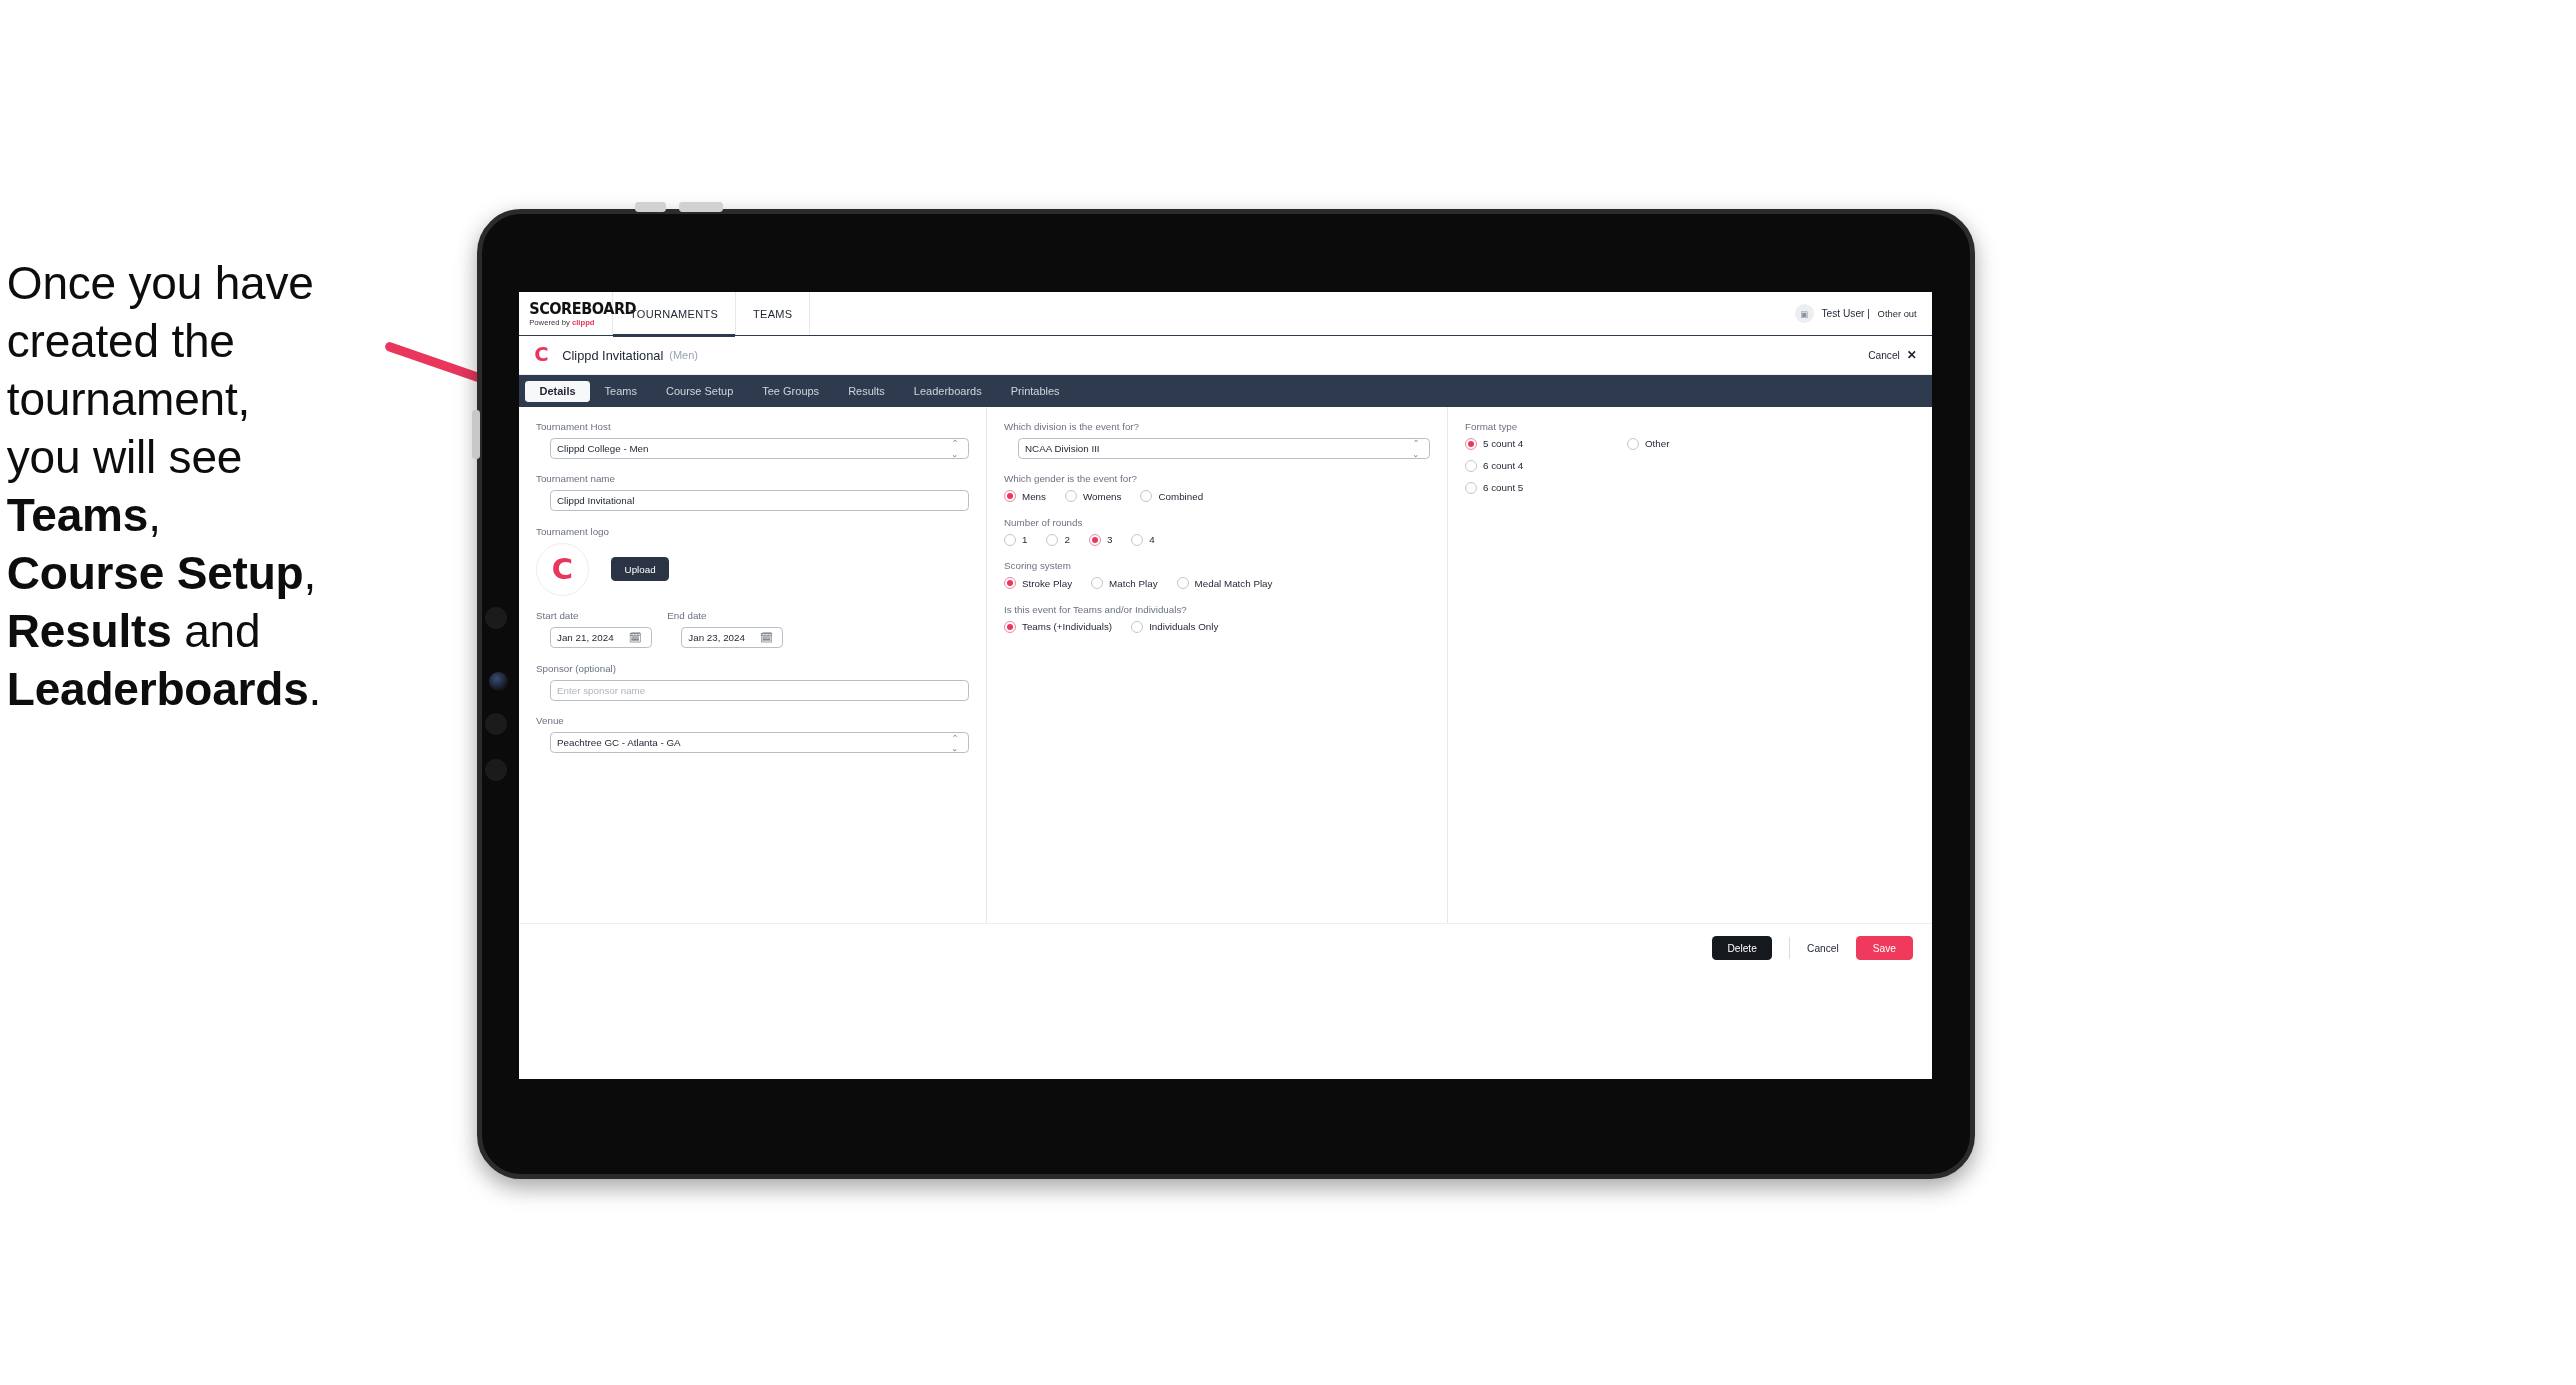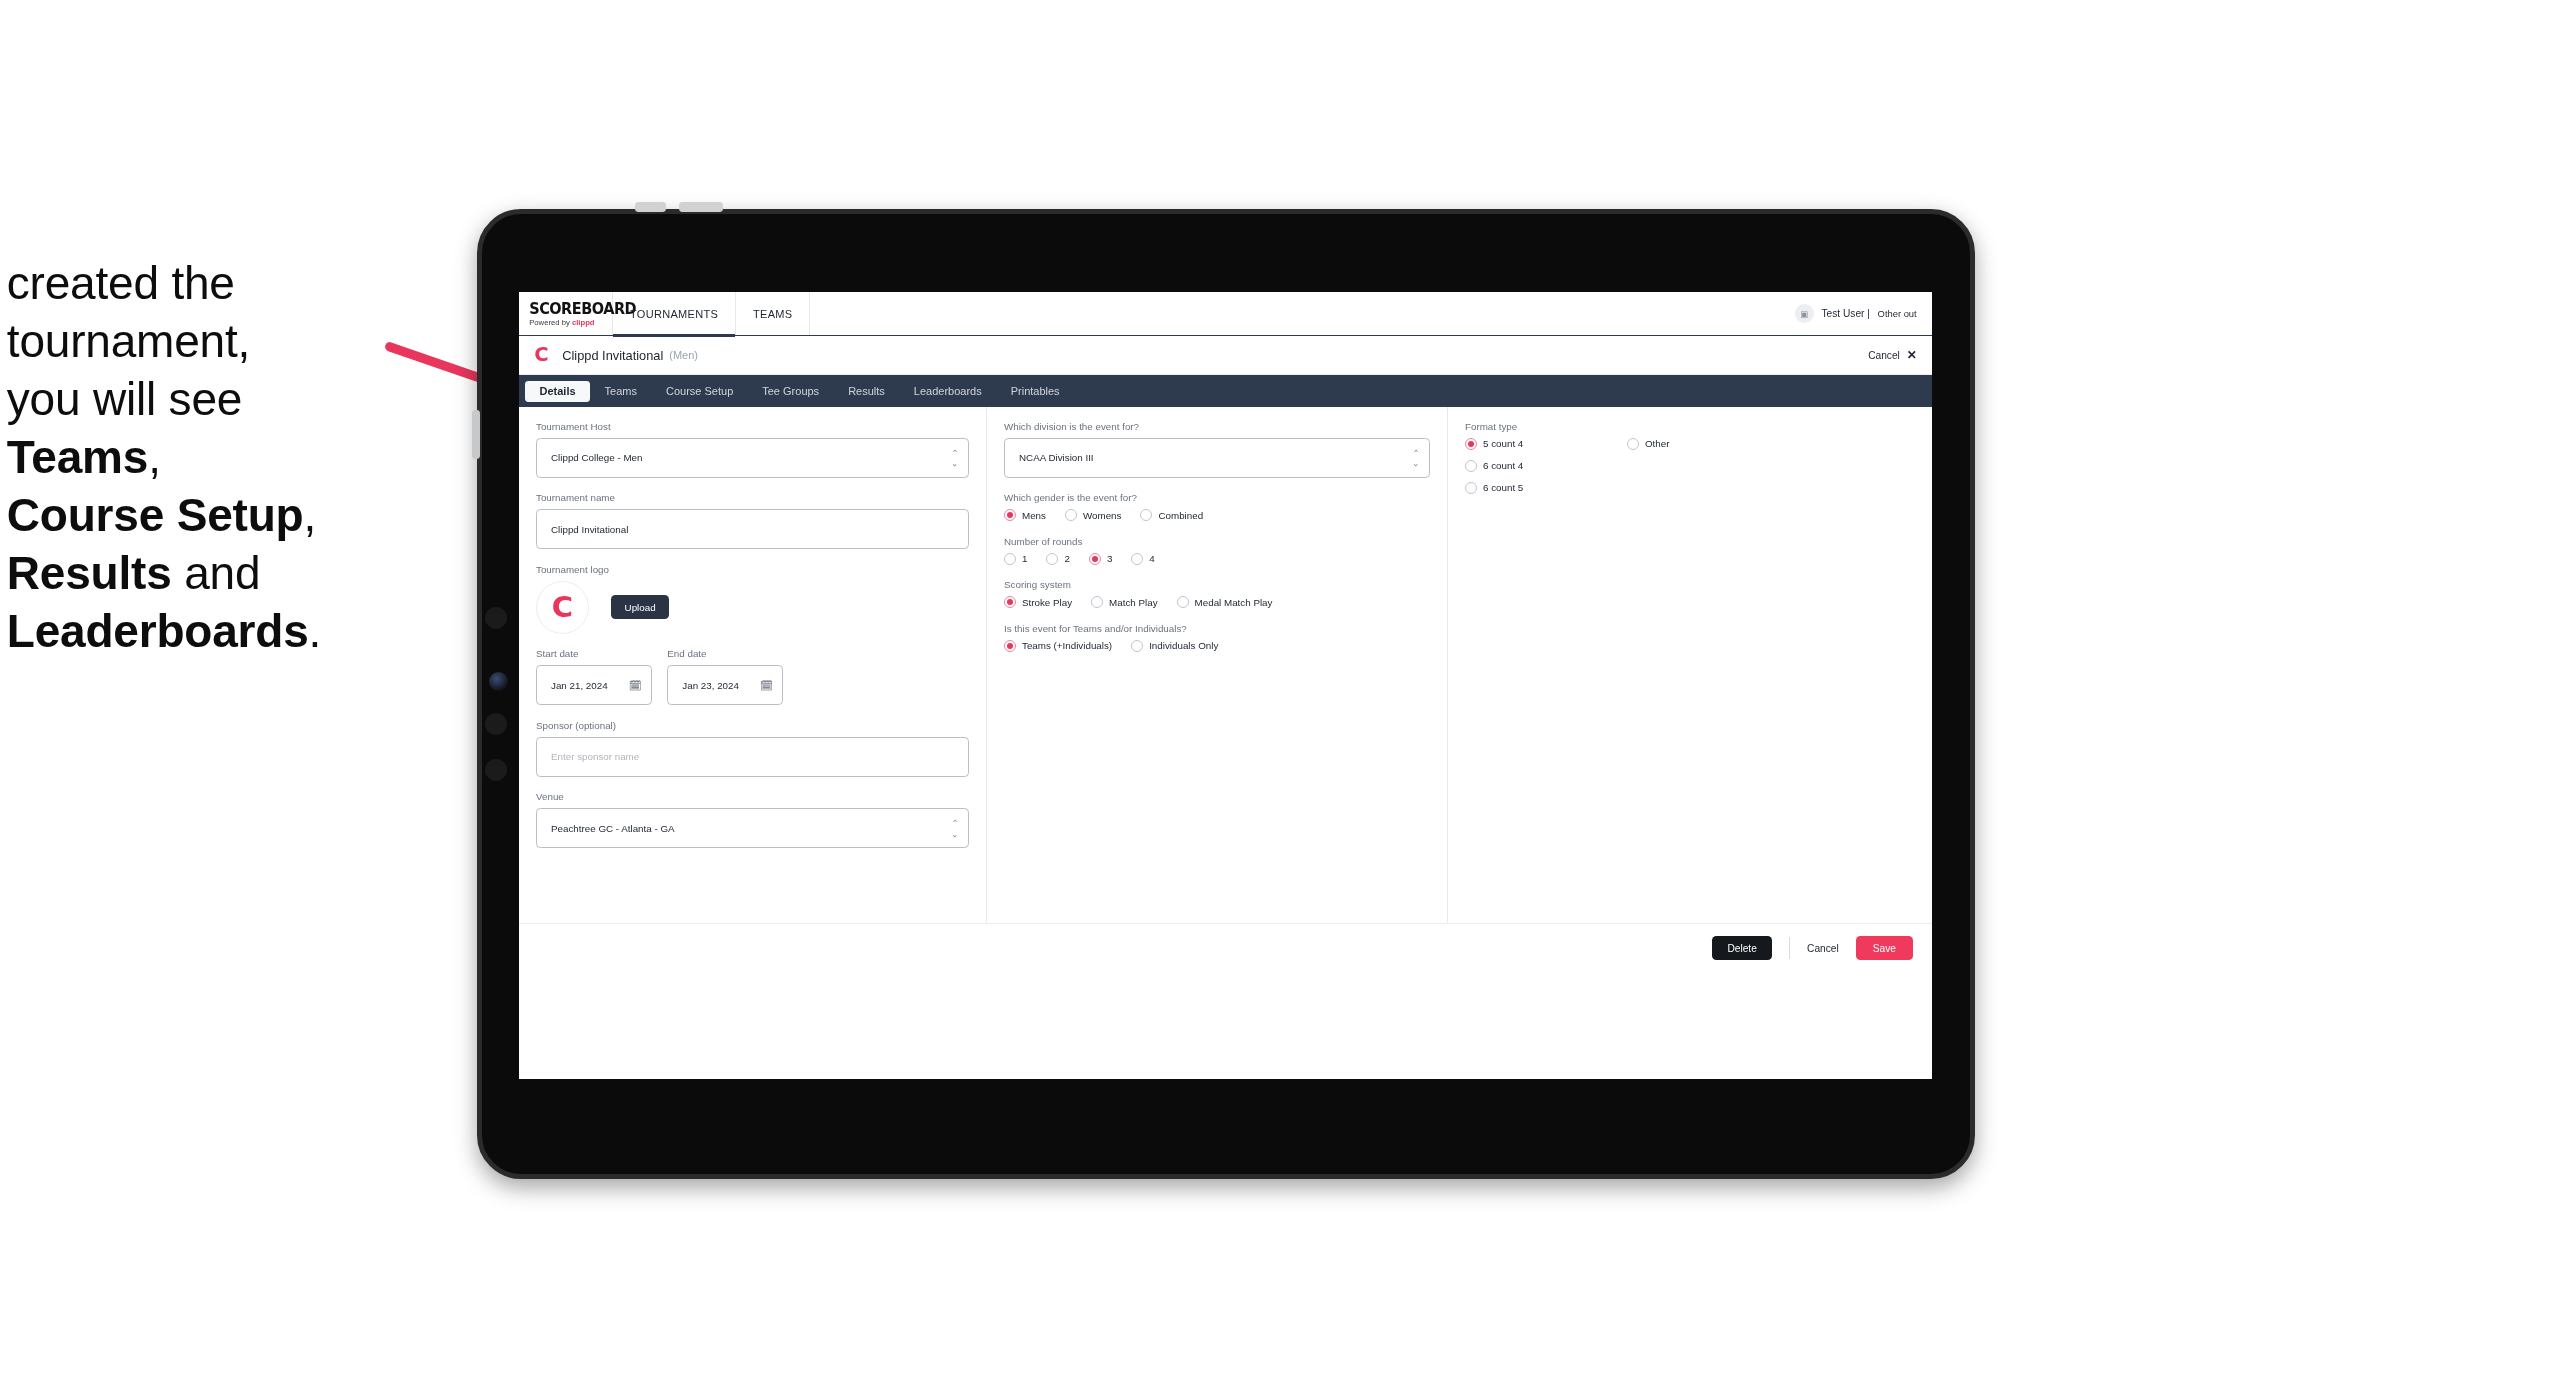--- a/index.html
+++ b/index.html
@@ -87,23 +87,23 @@
   
   .cols{ display:flex; height:516px; background:#fff; }
   .col{ padding:13.6px 17px 0 17px; }
   .col1{ width:467px; }
   .col2{ width:461px; border-left:0.9px solid #e6e8eb; }
   .col3{ flex:1; border-left:0.9px solid #e6e8eb; }
 
   .flabel{ font-size:9.8px; color:#6b7280; margin-bottom:6px; }
   .fgap{ height:14.5px; }
 
-  .input{ height:40px; border:0.9px solid #b9bec6; border-radius:4.3px; background:#fff;
-    display:flex; align-items:center; padding:0 14px; font-size:9.8px; color:#1d2430;
-    position:relative; }
+  .input{ height:21px; border:0.9px solid #b9bec6; border-radius:4.3px; background:#fff;
+    display:flex; align-items:center; padding:0 6px; font-size:9.8px; color:#1d2430;
+    position:relative;margin-left:14px; }
   .input.ph{ color:#b0b6bf; }
   .chev{ position:absolute; right:9.4px; color:#7b8492; font-size:8.5px; line-height:1;
     display:flex; flex-direction:column; gap:0.9px; }
   .cal{ position:absolute; right:9.4px; color:#3f4753; font-size:10.2px; }
 
   .logorow{ display:flex; align-items:center; gap:22px; margin-top:1.7px; }
   .logocircle{ width:53px; height:53px; border-radius:50%; border:0.9px solid #ededf0;
     display:flex; align-items:center; justify-content:center; }
   .logocircle span{ font-size:29px; font-weight:800; color:#e8365d; line-height:1;
     font-family:"DejaVu Sans", sans-serif; }
@@ -135,20 +135,21 @@
   .cancelbtn{ font-size:10.2px; color:#1d2430; margin-right:17px; }
   .savebtn{ background:#ef3a5d; color:#fff; font-size:10.2px; border-radius:4.3px;
      padding:6.8px 17px; }
 </style>
 </head>
 <body>
 
 <div class="stage">
 
   <div class="annotation">
+    <div>Once you have</div>
     <div>created the</div>
     <div>tournament,</div>
     <div>you will see</div>
     <div><b>Teams</b><span>,</span></div>
     <div><b>Course Setup</b><span>,</span></div>
     <div><b>Results</b><span> and</span></div>
     <div><b>Leaderboards</b><span>.</span></div>
   </div>
 
   <svg class="arrow" viewBox="0 0 360 180">

